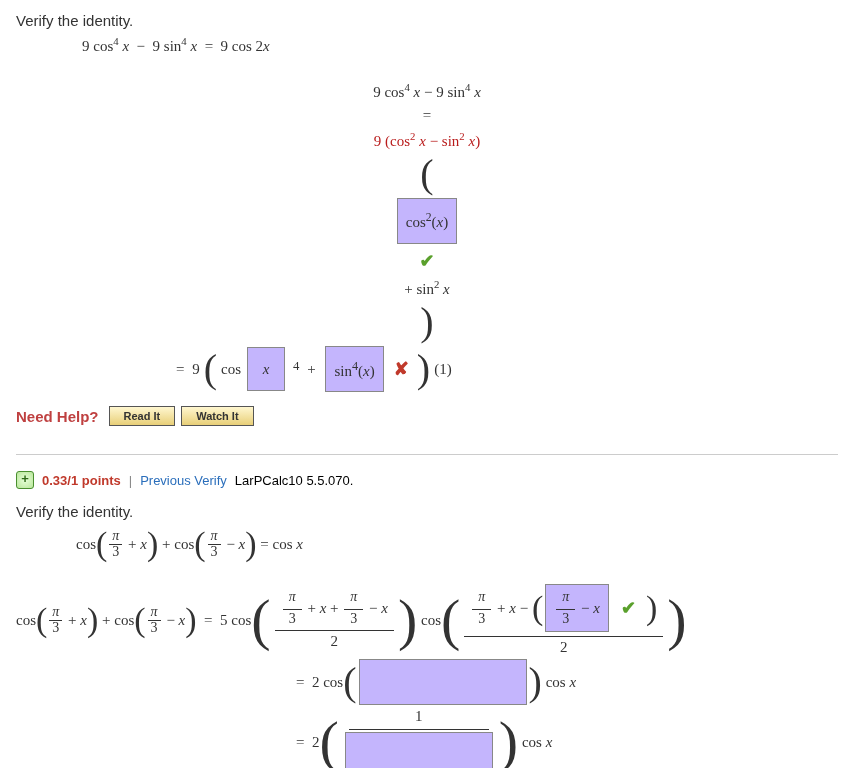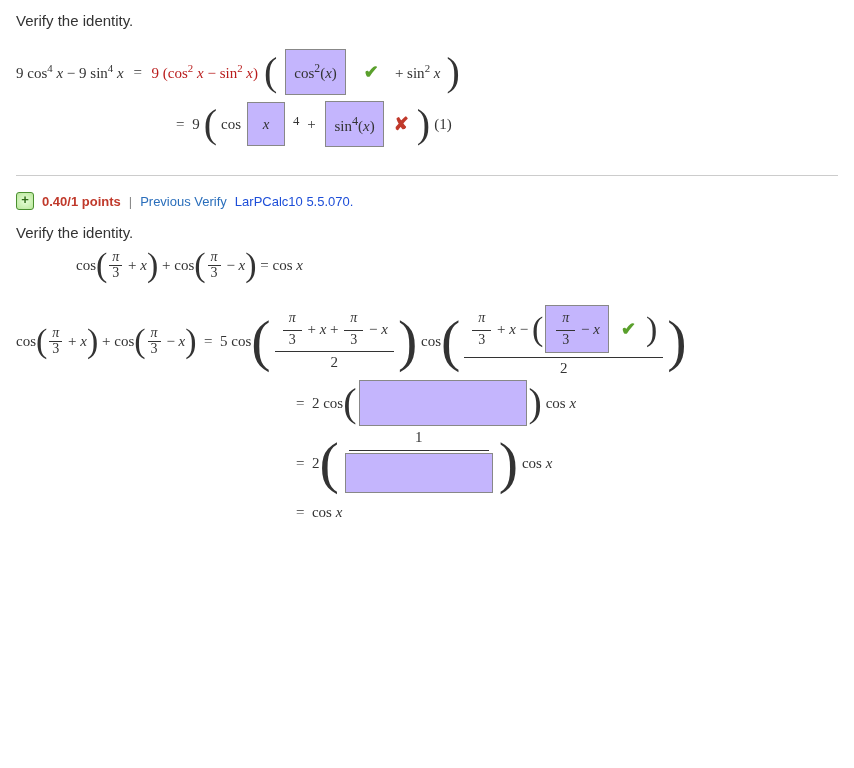--- a/index.html
+++ b/index.html
@@ -89,21 +89,21 @@
     border-radius: 3px;
     background: radial-gradient(#e7ffd8, #b8e69a);
     color: #2f6a18;
     font-weight: bold;
     font-size: 13px;
     line-height: 14px;
     text-align: center;
   }
   .points { color: #c0392b; font-weight: bold; font-size: 13px; }
   .prev-link { color: #2a6ebb; font-size: 13px; }
-  .src { color: #1d4ed8; font-size: 13px; }
+  .src { color: #000000; font-size: 13px; }
   
   .paren {
     font-family: "Times New Roman", Times, serif;
     font-style: normal;
   }
   .paren.lg { font-size: 40px; line-height: 36px; }
   .paren.xl { font-size: 58px; line-height: 50px; }
   .paren.md { font-size: 34px; line-height: 32px; }
   
   .frac {
@@ -144,24 +144,27 @@
   }
   .spacer-eq { width: 280px; }
 </style>
 </head>
 <body>
 
 <div>
 
   <div>Verify the identity.</div>
 
+  <div class="row indent1">
+    <span class="mathup">9 cos<span class="sup">4</span> <span class="math">x</span> &nbsp;−&nbsp; 9 sin<span class="sup">4</span> <span class="math">x</span> &nbsp;=&nbsp; 9 cos 2<span class="math">x</span></span>
+  </div>
 
   <div style="height:14px"></div>
 
-  <div class="row" style="gap:6px;">
+  <div class="row" style="gap:6px;flex-direction:column;">
     <span class="mathup">9 cos<span class="sup">4</span> <span class="math">x</span> − 9 sin<span class="sup">4</span> <span class="math">x</span></span>
     <span class="mathup">&nbsp;=&nbsp;</span>
     <span class="mathup" style="color:#b91c1c">9 (cos<span class="sup">2</span> <span class="math">x</span> − sin<span class="sup">2</span> <span class="math">x</span>)</span>
     <span class="paren lg">(</span>
     <span class="inputbox">
       <span class="mathup">cos<span class="sup" style="font-size:0.78em">2</span>(<span class="math">x</span>)</span>
     </span>
     <span class="check">✔</span>
     <span class="mathup">+ sin<span class="sup">2</span> <span class="math">x</span></span>
     <span class="paren lg">)</span>
@@ -179,29 +182,34 @@
     <span class="mathup">&nbsp;+&nbsp;</span>
     <span class="inputbox">
       <span class="mathup">sin<span class="sup" style="font-size:0.82em">4</span>(<span class="math">x</span>)</span>
     </span>
     <span class="cross">✘</span>
     <span class="paren lg">)</span>
     <span class="mathup">(1)</span>
   </div>
 
 
+  <div class="row" style="margin-top:14px;">
+    <span class="need-help">Need Help?</span>
+    <span class="help-btn">Read It</span>
+    <span class="help-btn">Watch It</span>
+  </div>
 </div>
 
 <hr class="sep">
 
 <div>
 
   <div class="points-row">
     <span class="plus-badge">+</span>
-    <span class="points">0.40/1 points</span>
+    <span class="points">0.33/1 points</span>
     <span style="color:#888;font-size:13px">|</span>
     <span class="prev-link">Previous Verify</span>
     <span class="src">LarPCalc10 5.5.070.</span>
   </div>
 
   <div>Verify the identity.</div>
 
   <div class="row" style="padding-left:60px; margin-top:8px;">
     <span class="mathup">cos</span>
       <span class="paren md">(</span>

